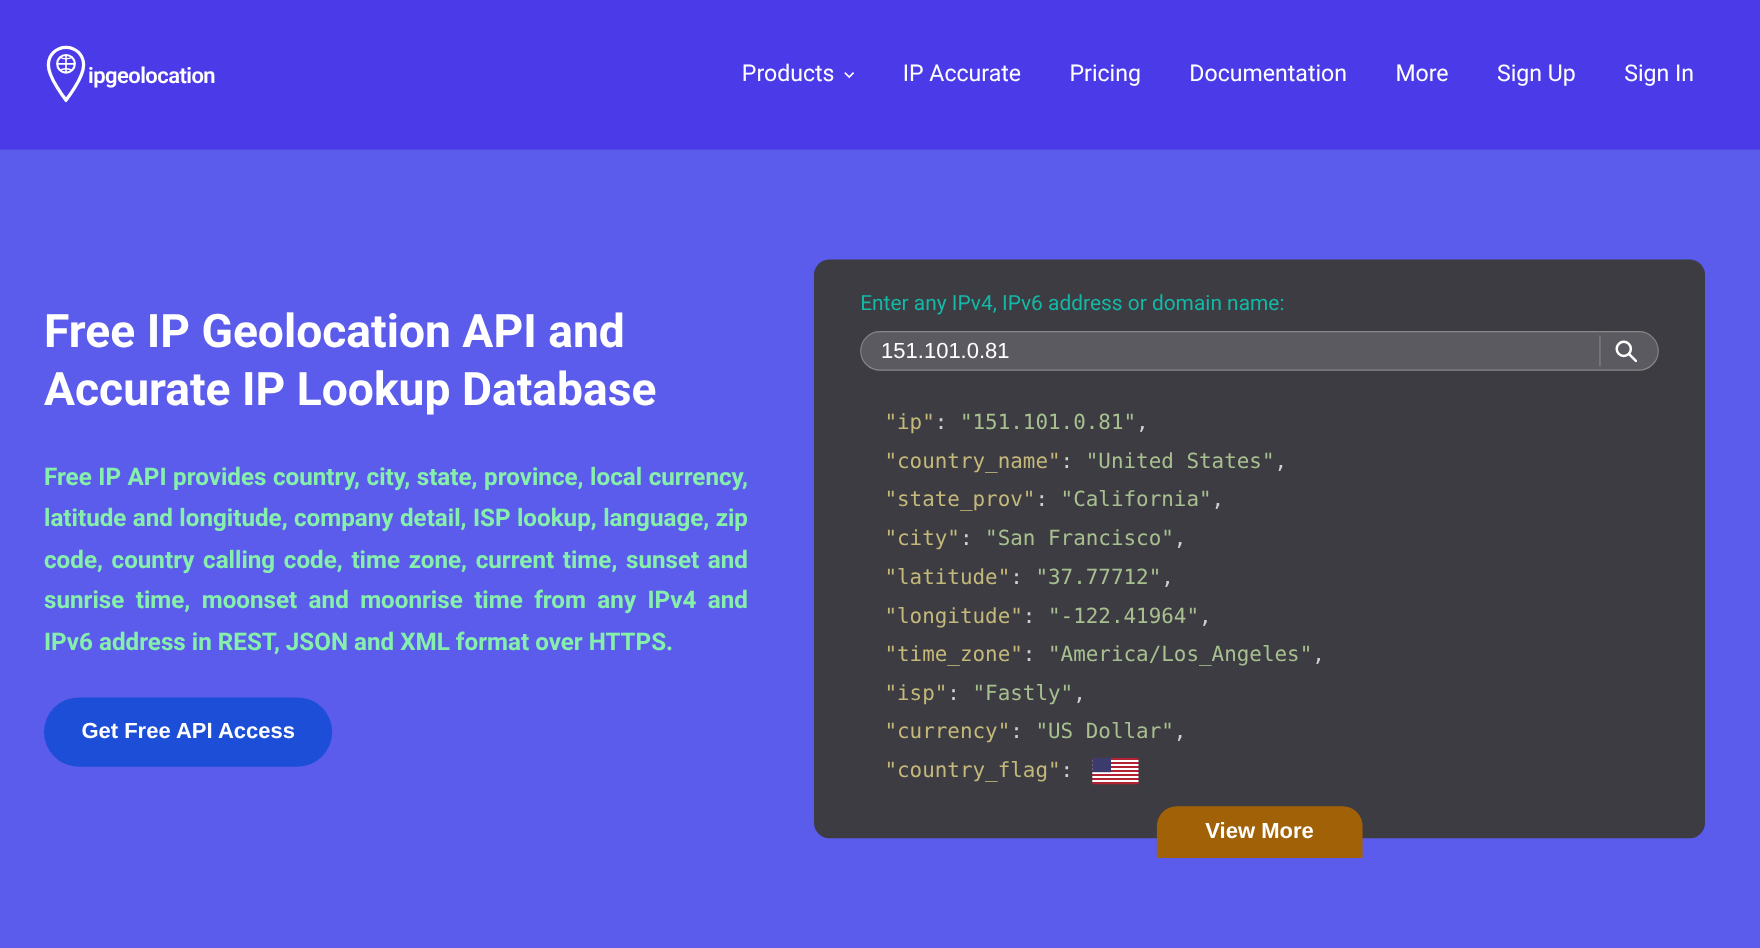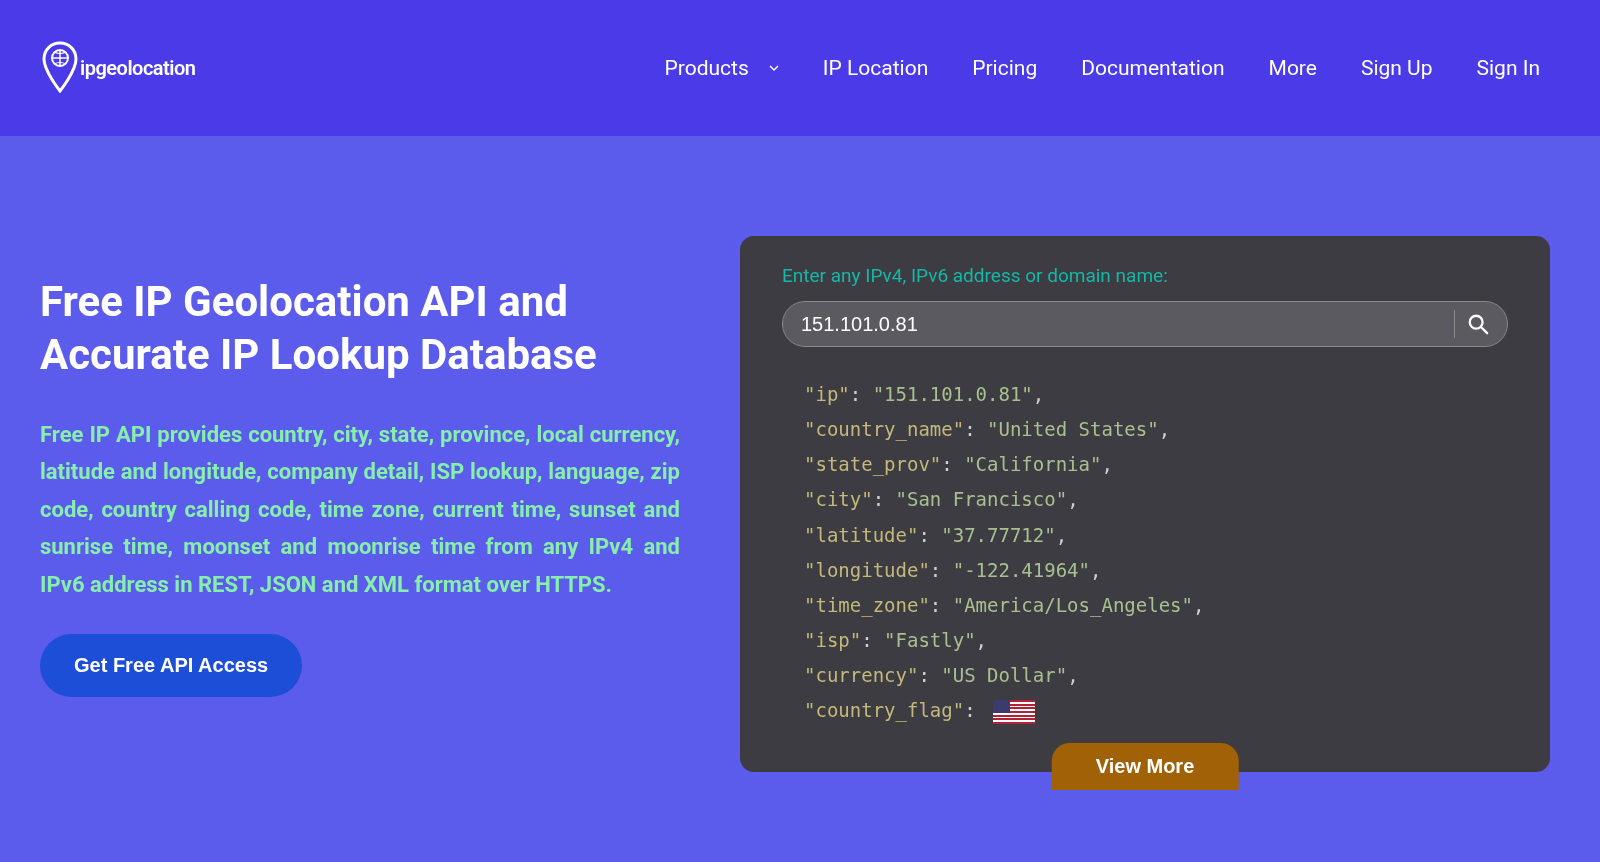--- a/index.html
+++ b/index.html
@@ -38,21 +38,21 @@
   gap: 44px;
   align-items: center;
 }
 .nav-item {
   color: #fff;
   font-size: 21px;
   font-weight: 400;
   cursor: pointer;
   display: flex;
   align-items: center;
-  gap: 20px;
+  gap: 8px;
 }
 .dropdown-icon {
   width: 10px;
   height: 10px;
   display: inline-block;
 }
 .main {
   display: flex;
   padding: 100px 50px 40px 40px;
   gap: 60px;
@@ -102,21 +102,21 @@
   margin-bottom: 14px;
   display: block;
 }
 .search-wrap {
   display: flex;
   align-items: center;
   background: #5a5a60;
   border: 1px solid #888;
   border-radius: 24px;
   padding: 0 18px;
-  height: 46px;
+  height: 36px;
   margin-bottom: 30px;
 }
 .search-input {
   flex: 1;
   background: transparent;
   border: none;
   color: #fff;
   font-size: 20px;
   outline: none;
 }
@@ -196,21 +196,21 @@
     </svg>
     <span class="logo-text">ipgeolocation</span>
   </div>
   <nav class="nav">
     <div class="nav-item">
       <span>Products</span>
       <svg class="dropdown-icon" viewBox="0 0 10 10">
           <path d="M1 3 L5 7 L9 3" stroke="#fff" stroke-width="1.5" fill="none"></path>
         </svg>
     </div>
-    <div class="nav-item">IP Location</div>
+    <div class="nav-item">IP Accurate</div>
     <div class="nav-item">Pricing</div>
     <div class="nav-item">Documentation</div>
     <div class="nav-item">More</div>
     <div class="nav-item">Sign Up</div>
     <div class="nav-item">Sign In</div>
   </nav>
 </div>
 
 <div class="main">
   <div class="left">

